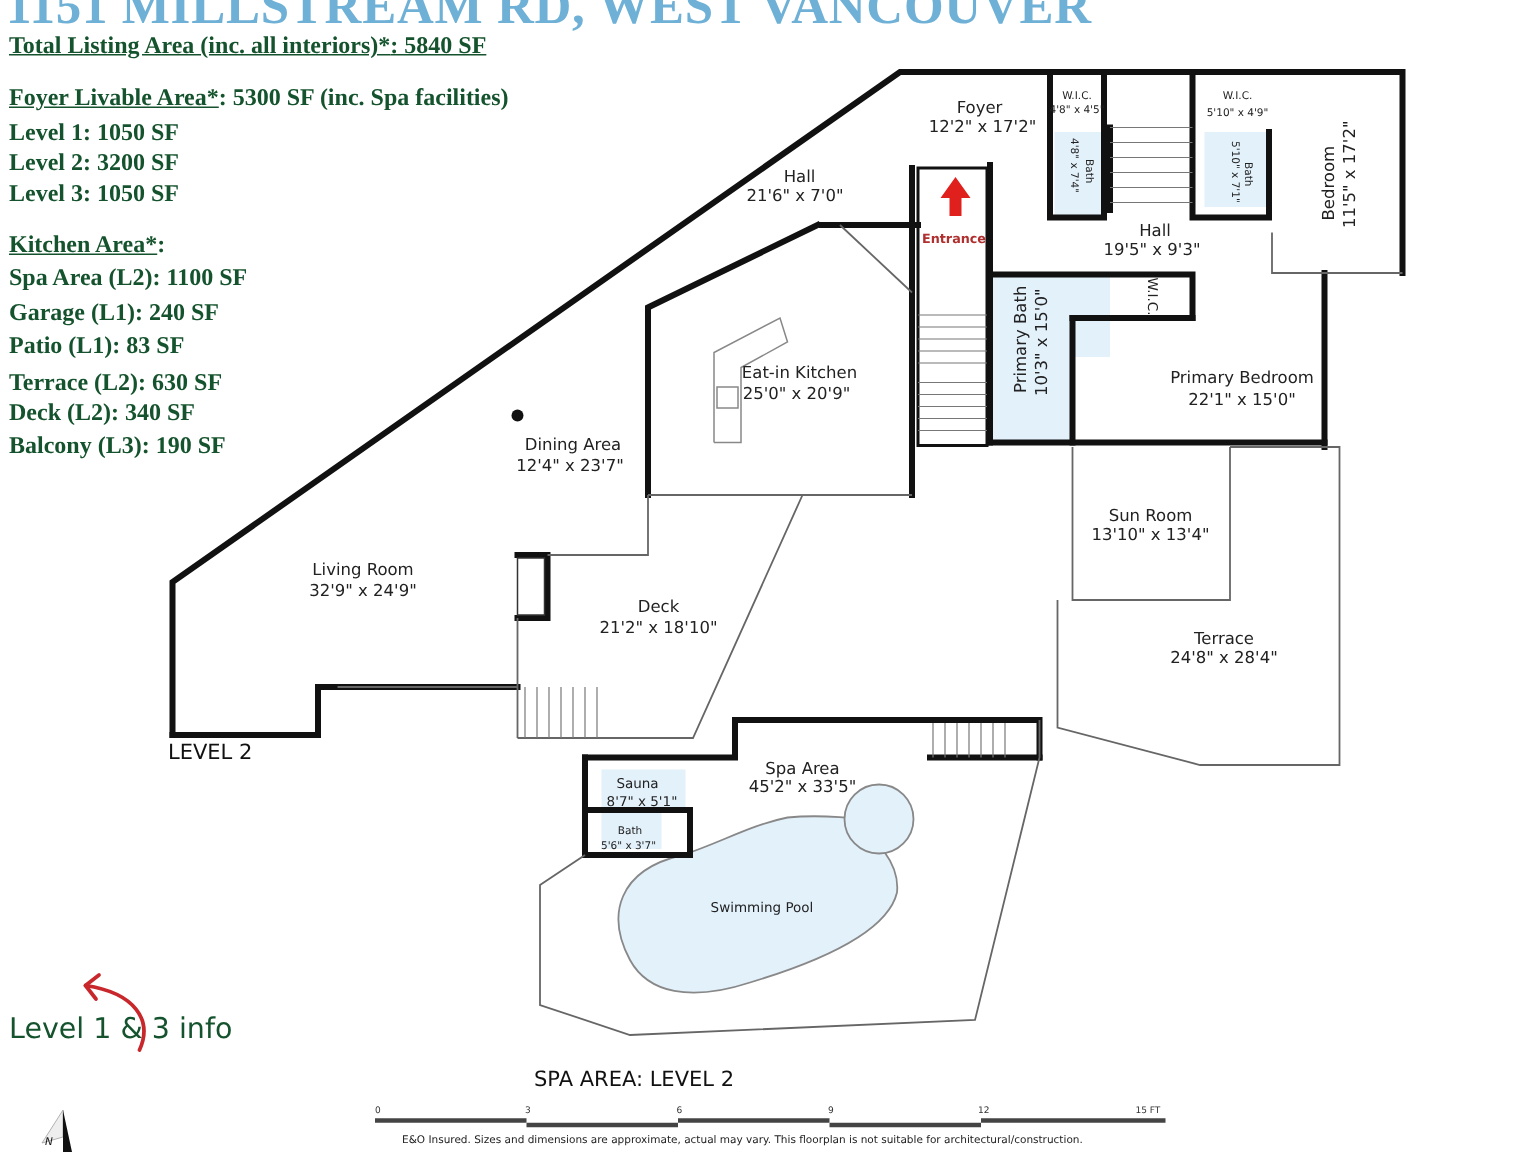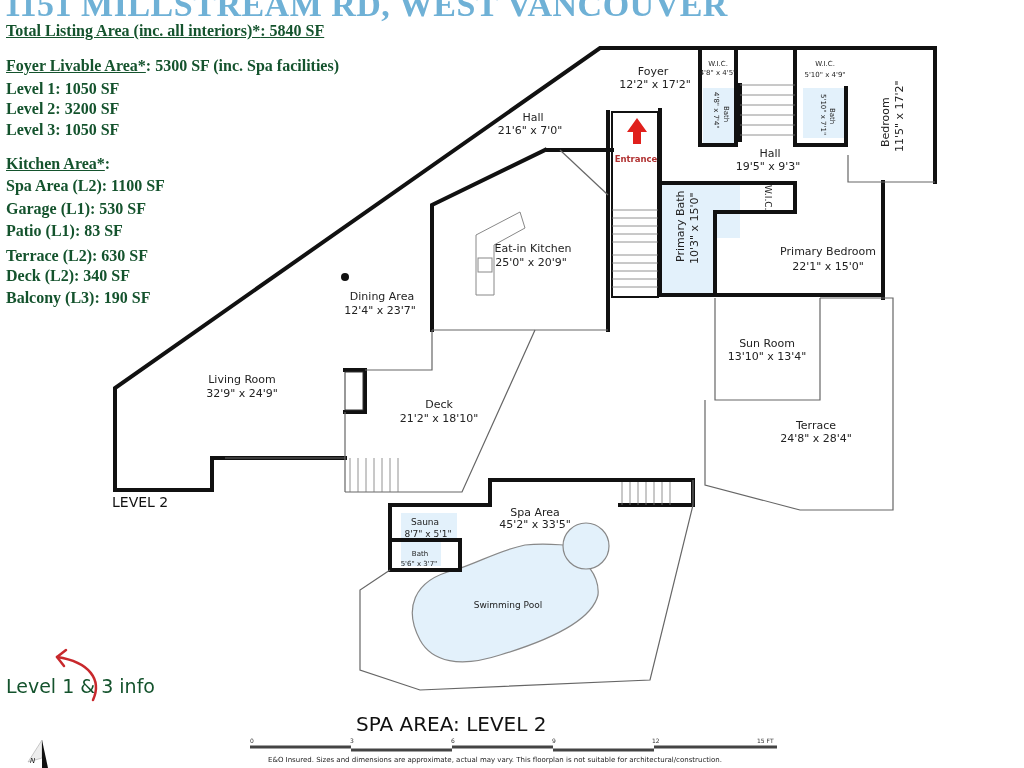--- a/index.html
+++ b/index.html
@@ -21,21 +21,21 @@
 
 <div class="title">1151 MILLSTREAM RD, WEST VANCOUVER</div>
 
 <div class="info" style="top:22px;"><span class="u">Total Listing Area (inc. all interiors)*</span><span class="u">: 5840 SF</span></div>
 <div class="info" style="top:57px;"><span class="u">Foyer Livable Area*</span><span>: 5300 SF (inc. Spa facilities)</span></div>
 <div class="info" style="top:80px;">Level 1: 1050 SF</div>
 <div class="info" style="top:100px;">Level 2: 3200 SF</div>
 <div class="info" style="top:121px;">Level 3: 1050 SF</div>
 <div class="info" style="top:155px;"><span class="u">Kitchen Area*</span><span>:</span></div>
 <div class="info" style="top:177px;">Spa Area (L2): 1100 SF</div>
-<div class="info" style="top:200px;">Garage (L1): 530 SF</div>
+<div class="info" style="top:200px;">Garage (L1): 240 SF</div>
 <div class="info" style="top:222px;">Patio (L1): 83 SF</div>
 <div class="info" style="top:247px;">Terrace (L2): 630 SF</div>
 <div class="info" style="top:267px;">Deck (L2): 340 SF</div>
 <div class="info" style="top:289px;">Balcony (L3): 190 SF</div>
 
 <svg class="plan" width="1024" height="768" viewBox="0 0 1024 768">
 
   <g fill="#e3f1fb" stroke="none">
     <rect x="703" y="88" width="33" height="57"></rect>
     <rect x="803" y="88" width="43" height="50"></rect>
@@ -187,21 +187,21 @@
     <path d="M57,657 L66,650 M57,657 L64,666"></path>
   </g>
 
   <g>
     <polygon points="42,740 28,762 42,758" fill="#eee" stroke="#999" stroke-width="0.5"></polygon>
     <polygon points="42,740 42,768 48,768" fill="#111"></polygon>
   </g>
 </svg>
 
 <div class="lvl" style="left:112px;top:494px;font-size:14px;">LEVEL 2</div>
-<div class="lvl" style="left:356px;top:712px;font-size:20px;">SPA AREA: LEVEL 2</div>
+<div class="lvl" style="left:356px;top:712px;font-size:14px;">SPA AREA: LEVEL 2</div>
 <div class="l13">Level 1 &amp; 3 info</div>
 <div class="lvl" style="left:30px;top:757px;font-size:7px;font-style:italic;">N</div>
 
 <div class="scale-lbl" style="left:250px;top:737px;">0</div>
 <div class="scale-lbl" style="left:350px;top:737px;">3</div>
 <div class="scale-lbl" style="left:451px;top:737px;">6</div>
 <div class="scale-lbl" style="left:552px;top:737px;">9</div>
 <div class="scale-lbl" style="left:652px;top:737px;">12</div>
 <div class="scale-lbl" style="left:757px;top:737px;">15 FT</div>
 

